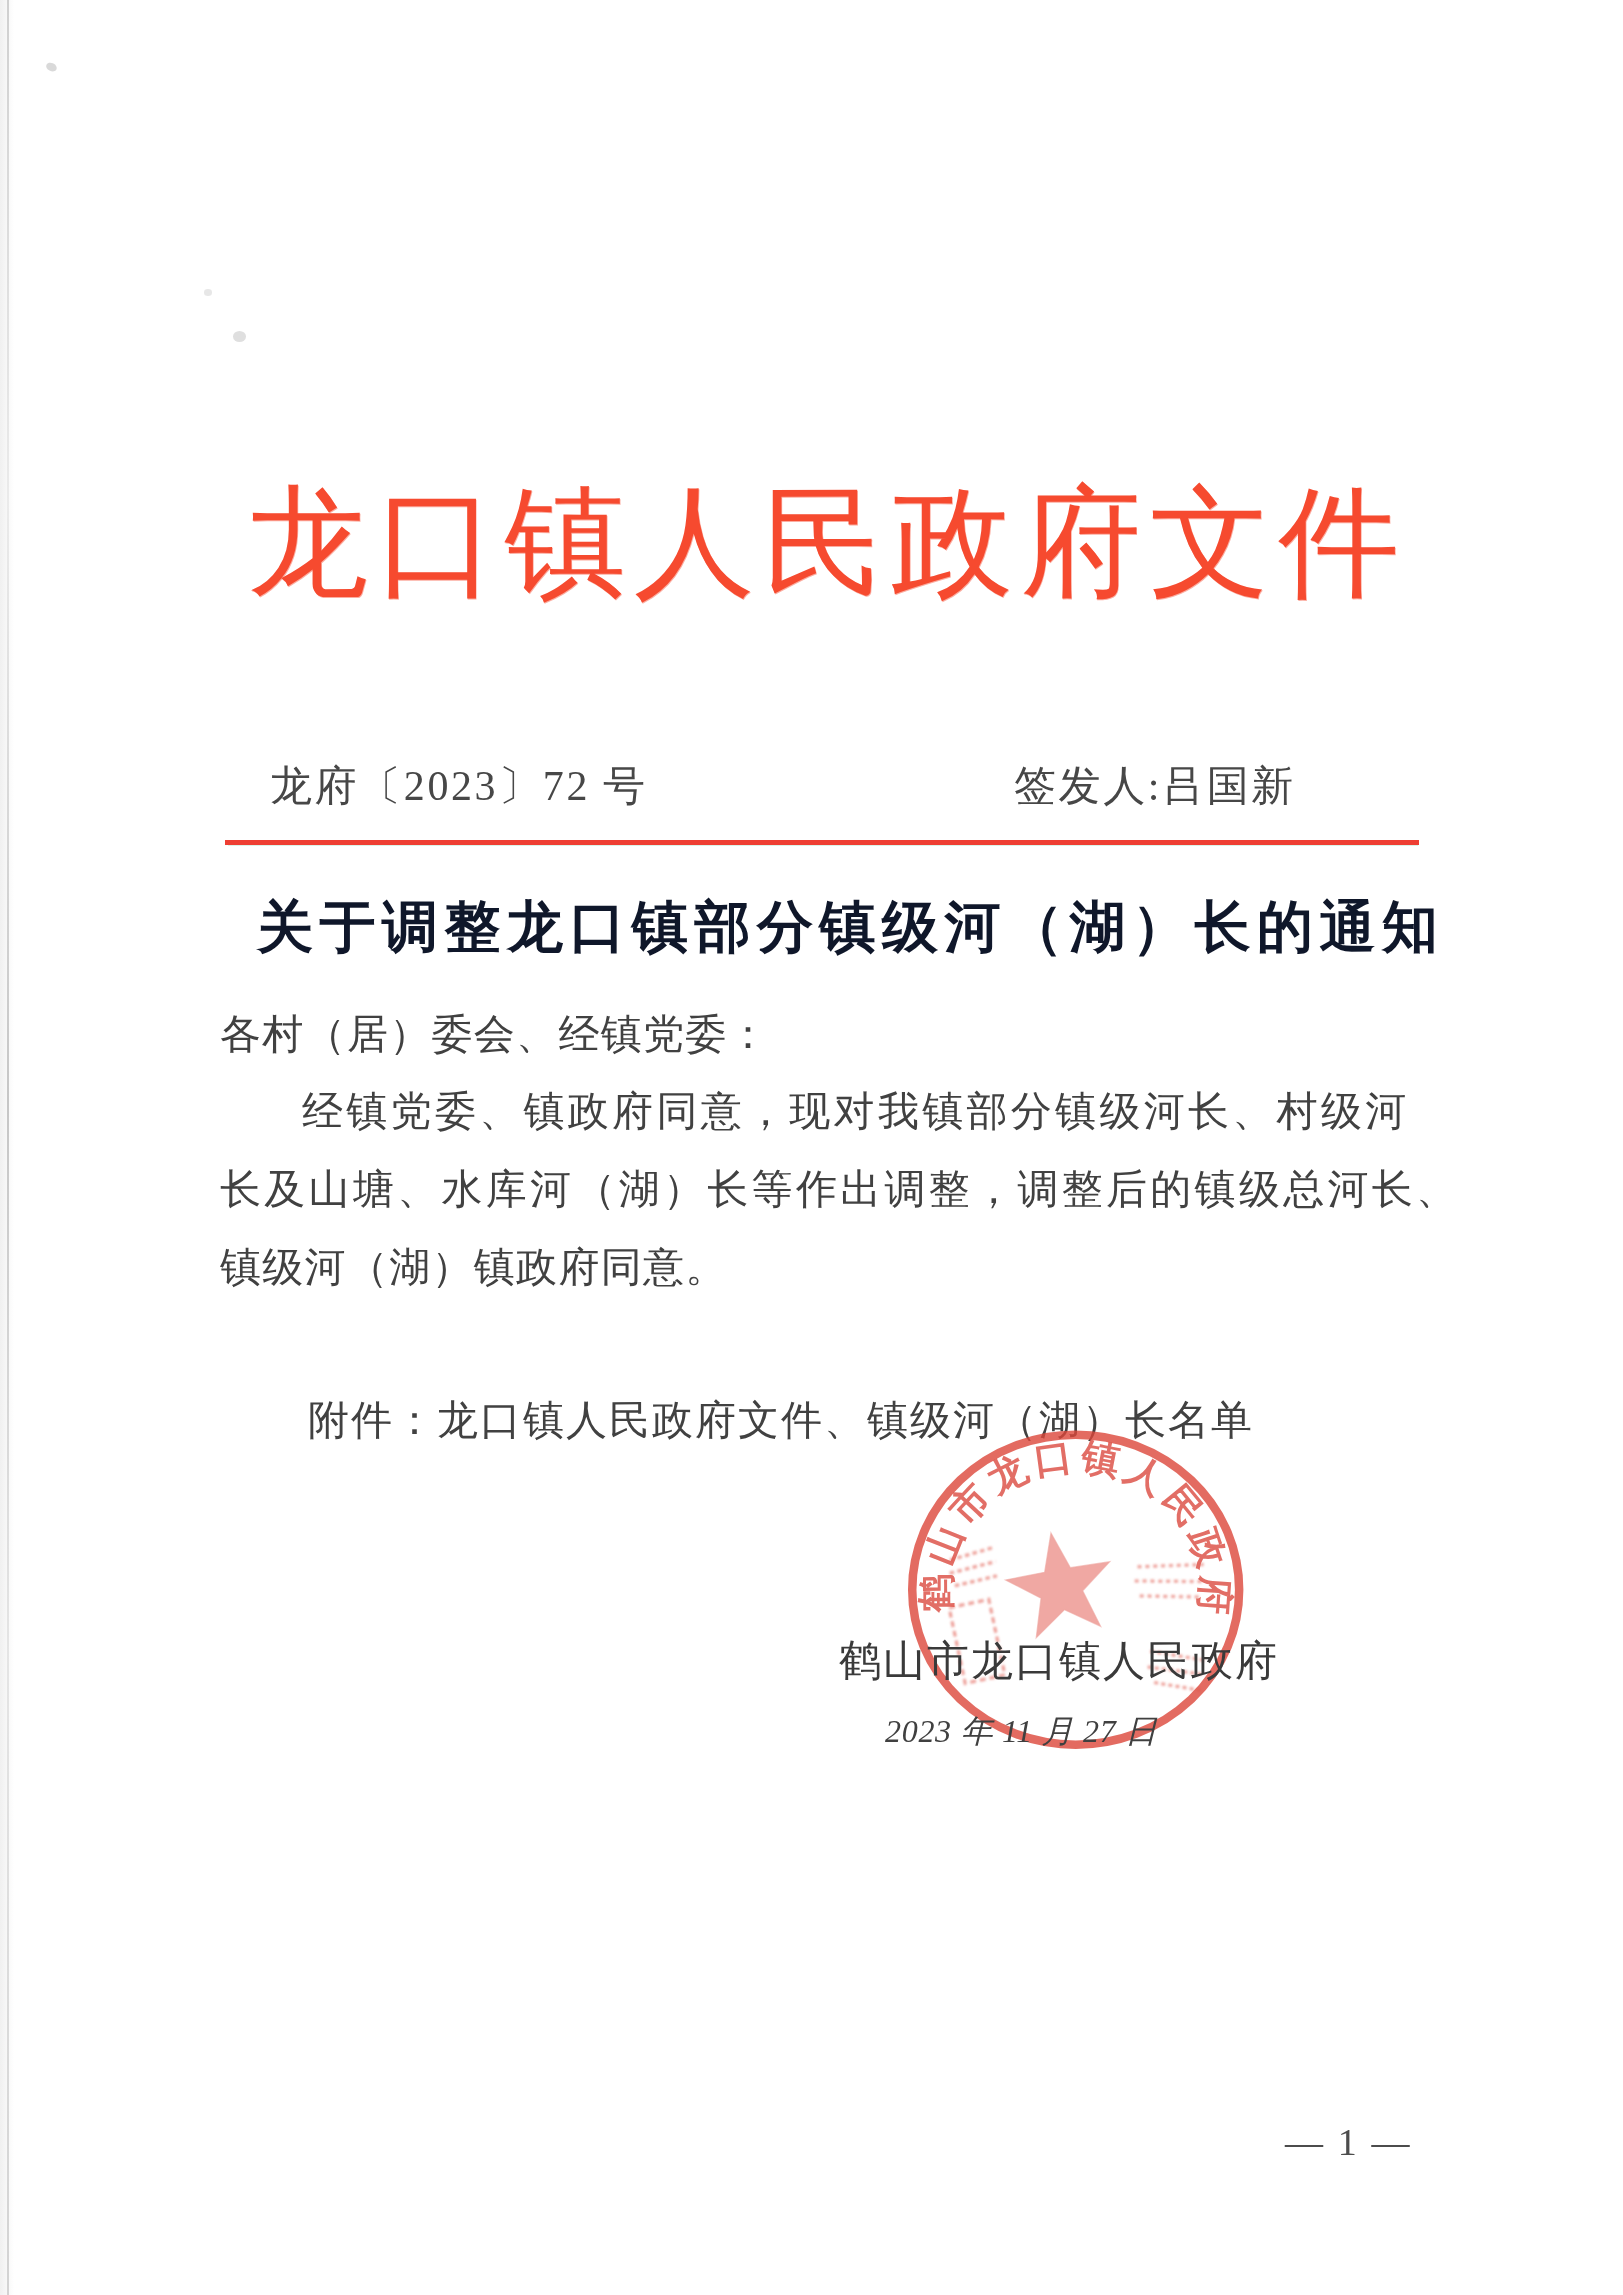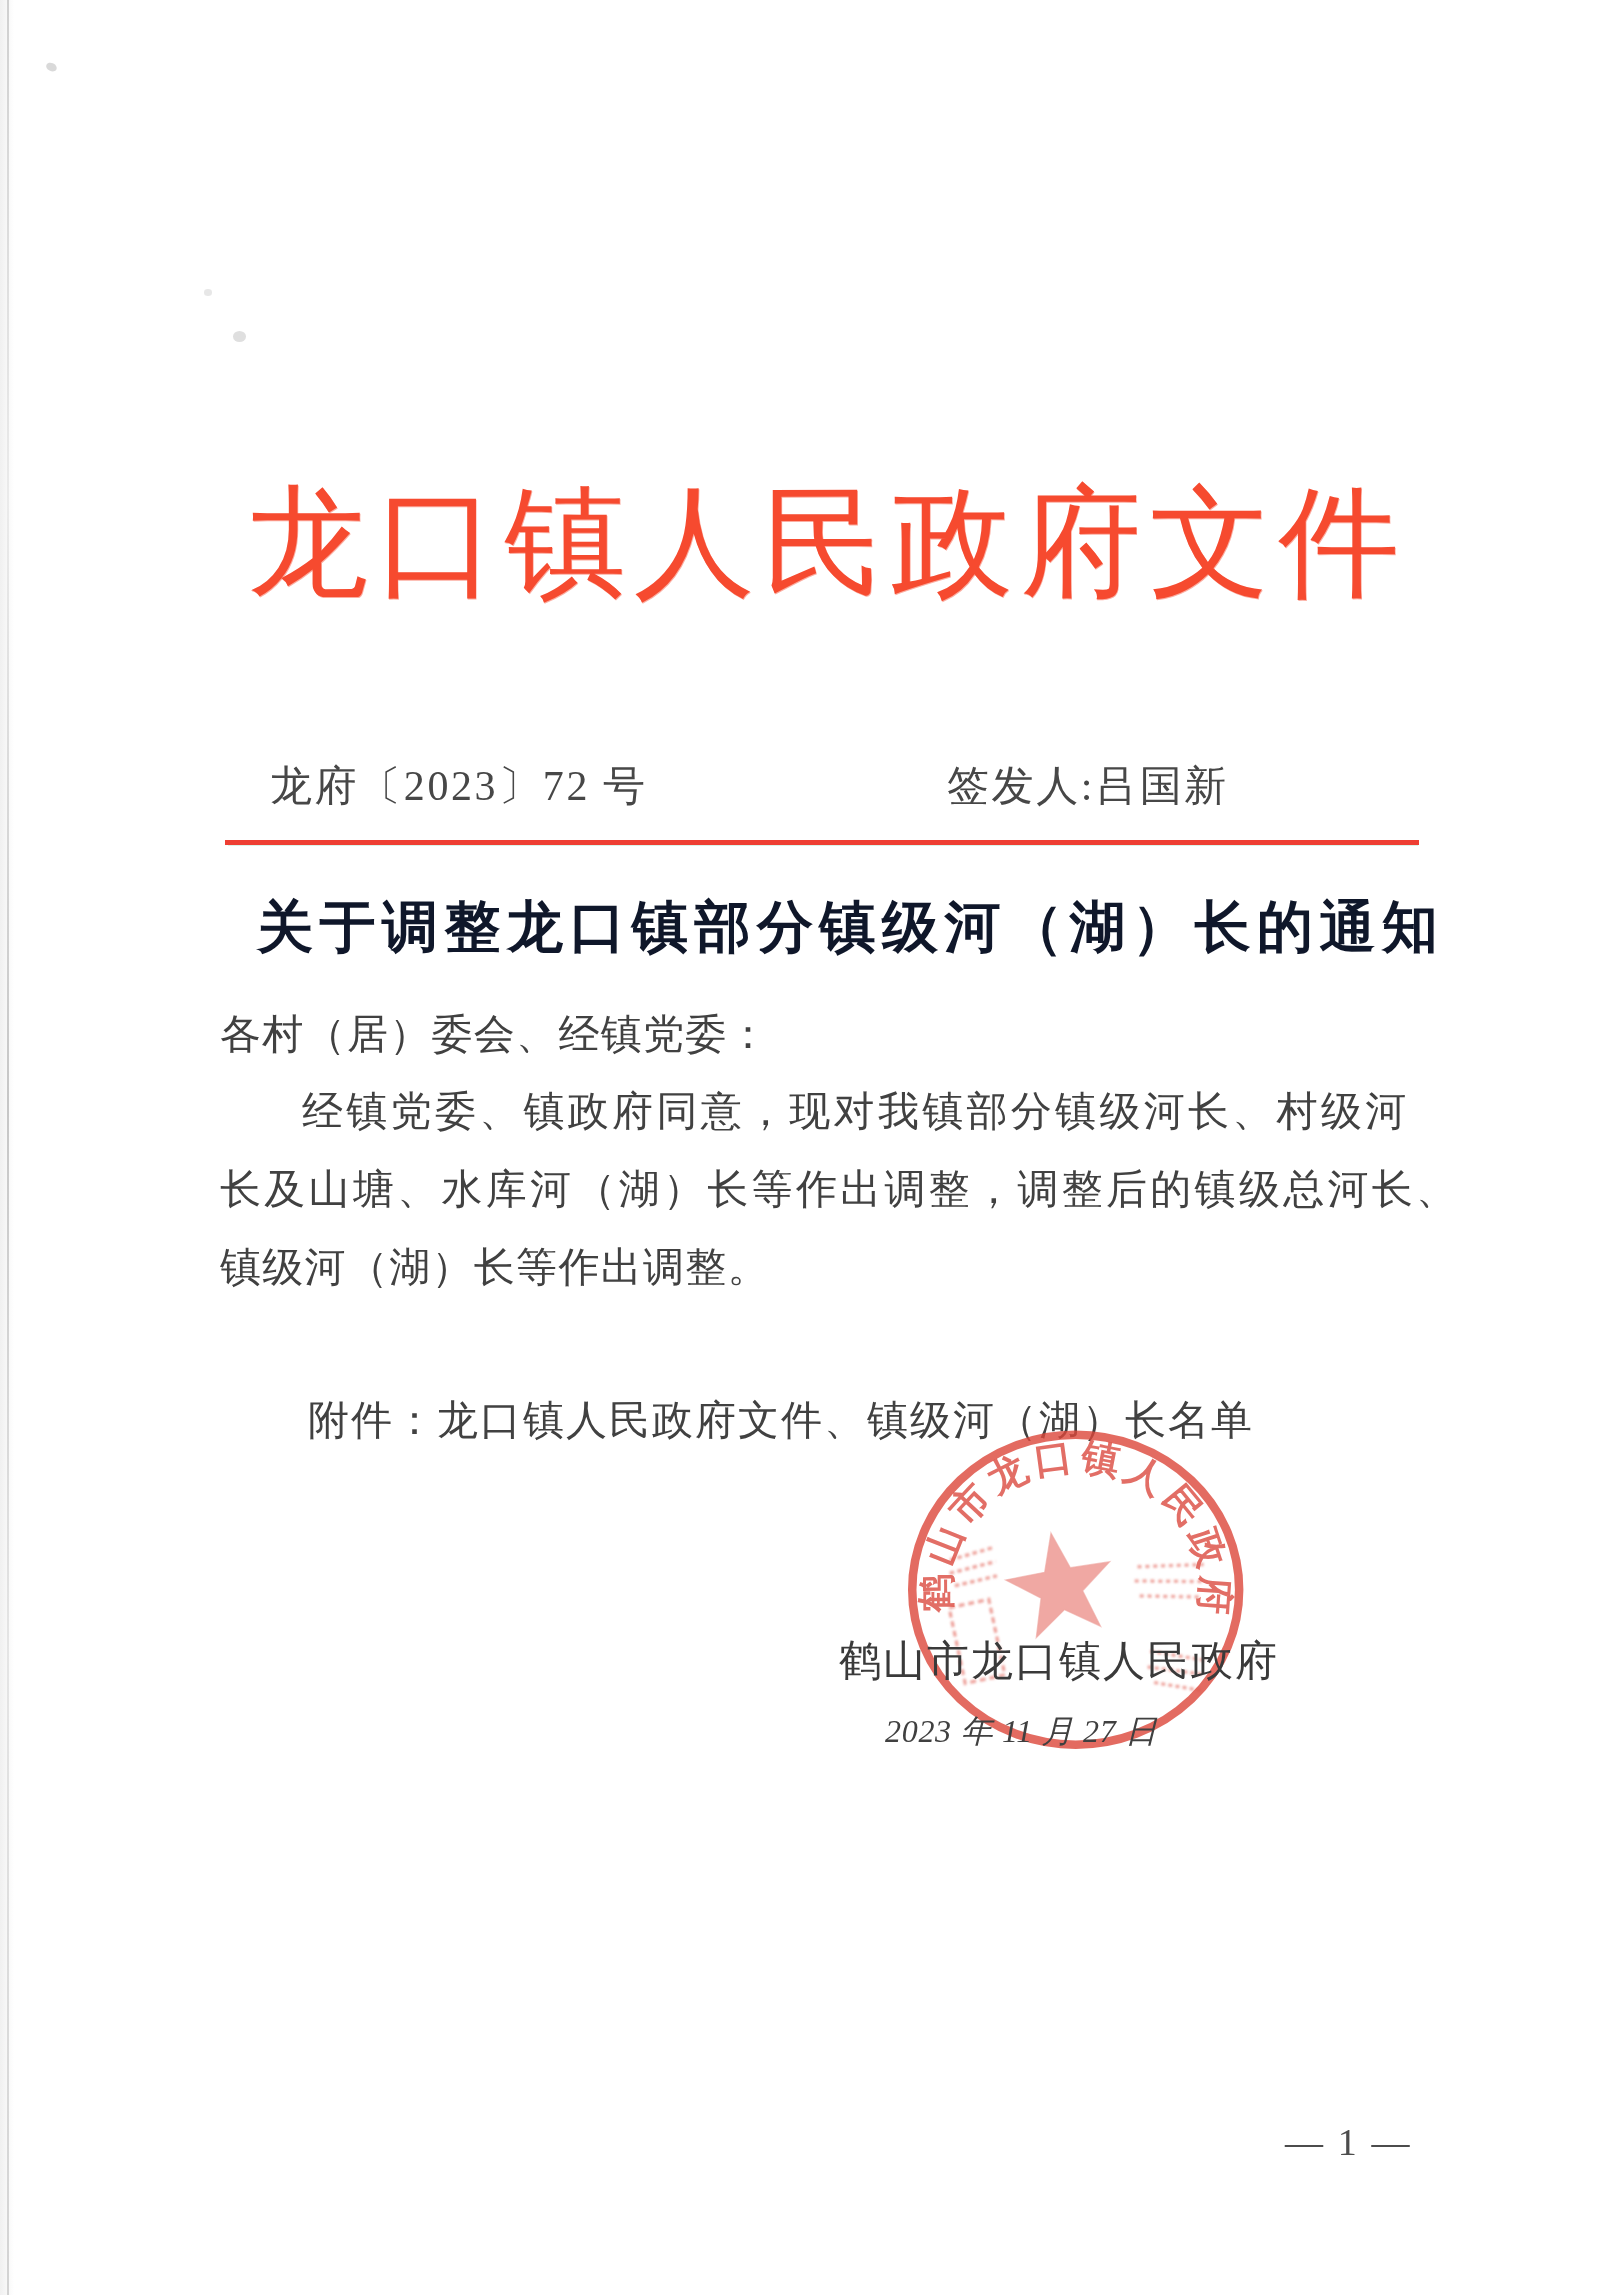--- a/index.html
+++ b/index.html
@@ -33,21 +33,21 @@
     color:#f64a2f;
     text-shadow:0.7px 0.7px 0 rgba(246,74,47,.45);
   }
   
   .docnum{
     position:absolute;left:270px;top:761px;
     font-size:42px;line-height:1.2;letter-spacing:2.6px;white-space:nowrap;
     color:#474747;
   }
   .issuer{
-    position:absolute;left:947px;top:761px;
+    position:absolute;left:1014px;top:761px;
     font-size:42px;line-height:1.2;letter-spacing:2.6px;white-space:nowrap;
     color:#474747;
     text-align:right;
   }
   .red-rule{
     position:absolute;left:225px;top:840px;width:1194px;height:5.2px;
     background:#ee3e33;
     box-shadow:0 1.3px 0.7px rgba(150,220,190,.35);
   }
   
@@ -110,21 +110,21 @@
   <div class="docnum">龙府〔2023〕72 号</div>
   <div class="issuer">签发人:吕国新</div>
 
   <div class="red-rule"></div>
 
   <div class="doc-title">关于调整龙口镇部分镇级河（湖）长的通知</div>
 
   <div class="line salutation">各村（居）委会、经镇党委：</div>
   <div class="line b2">长及山塘、水库河（湖）长等作出调整，调整后的镇级总河长、</div>
   <div class="line b1">经镇党委、镇政府同意，现对我镇部分镇级河长、村级河</div>
-  <div class="line b3">镇级河（湖）长等作出调整。</div>
+  <div class="line b3">镇级河（湖）镇政府同意。</div>
   <div class="line attach">附件：龙口镇人民政府文件、镇级河（湖）长名单</div>
 
   <svg class="seal" viewBox="0 0 540 520" xmlns="http://www.w3.org/2000/svg">
     <defs>
       <filter id="sealblur" x="-20%" y="-20%" width="140%" height="140%">
         <feGaussianBlur stdDeviation="1.4"></feGaussianBlur>
       </filter>
       <path id="sealArc" d="M 81.6 305.4 A 193 183 0 1 1 454.4 305.4" fill="none"></path>
     </defs>
 

